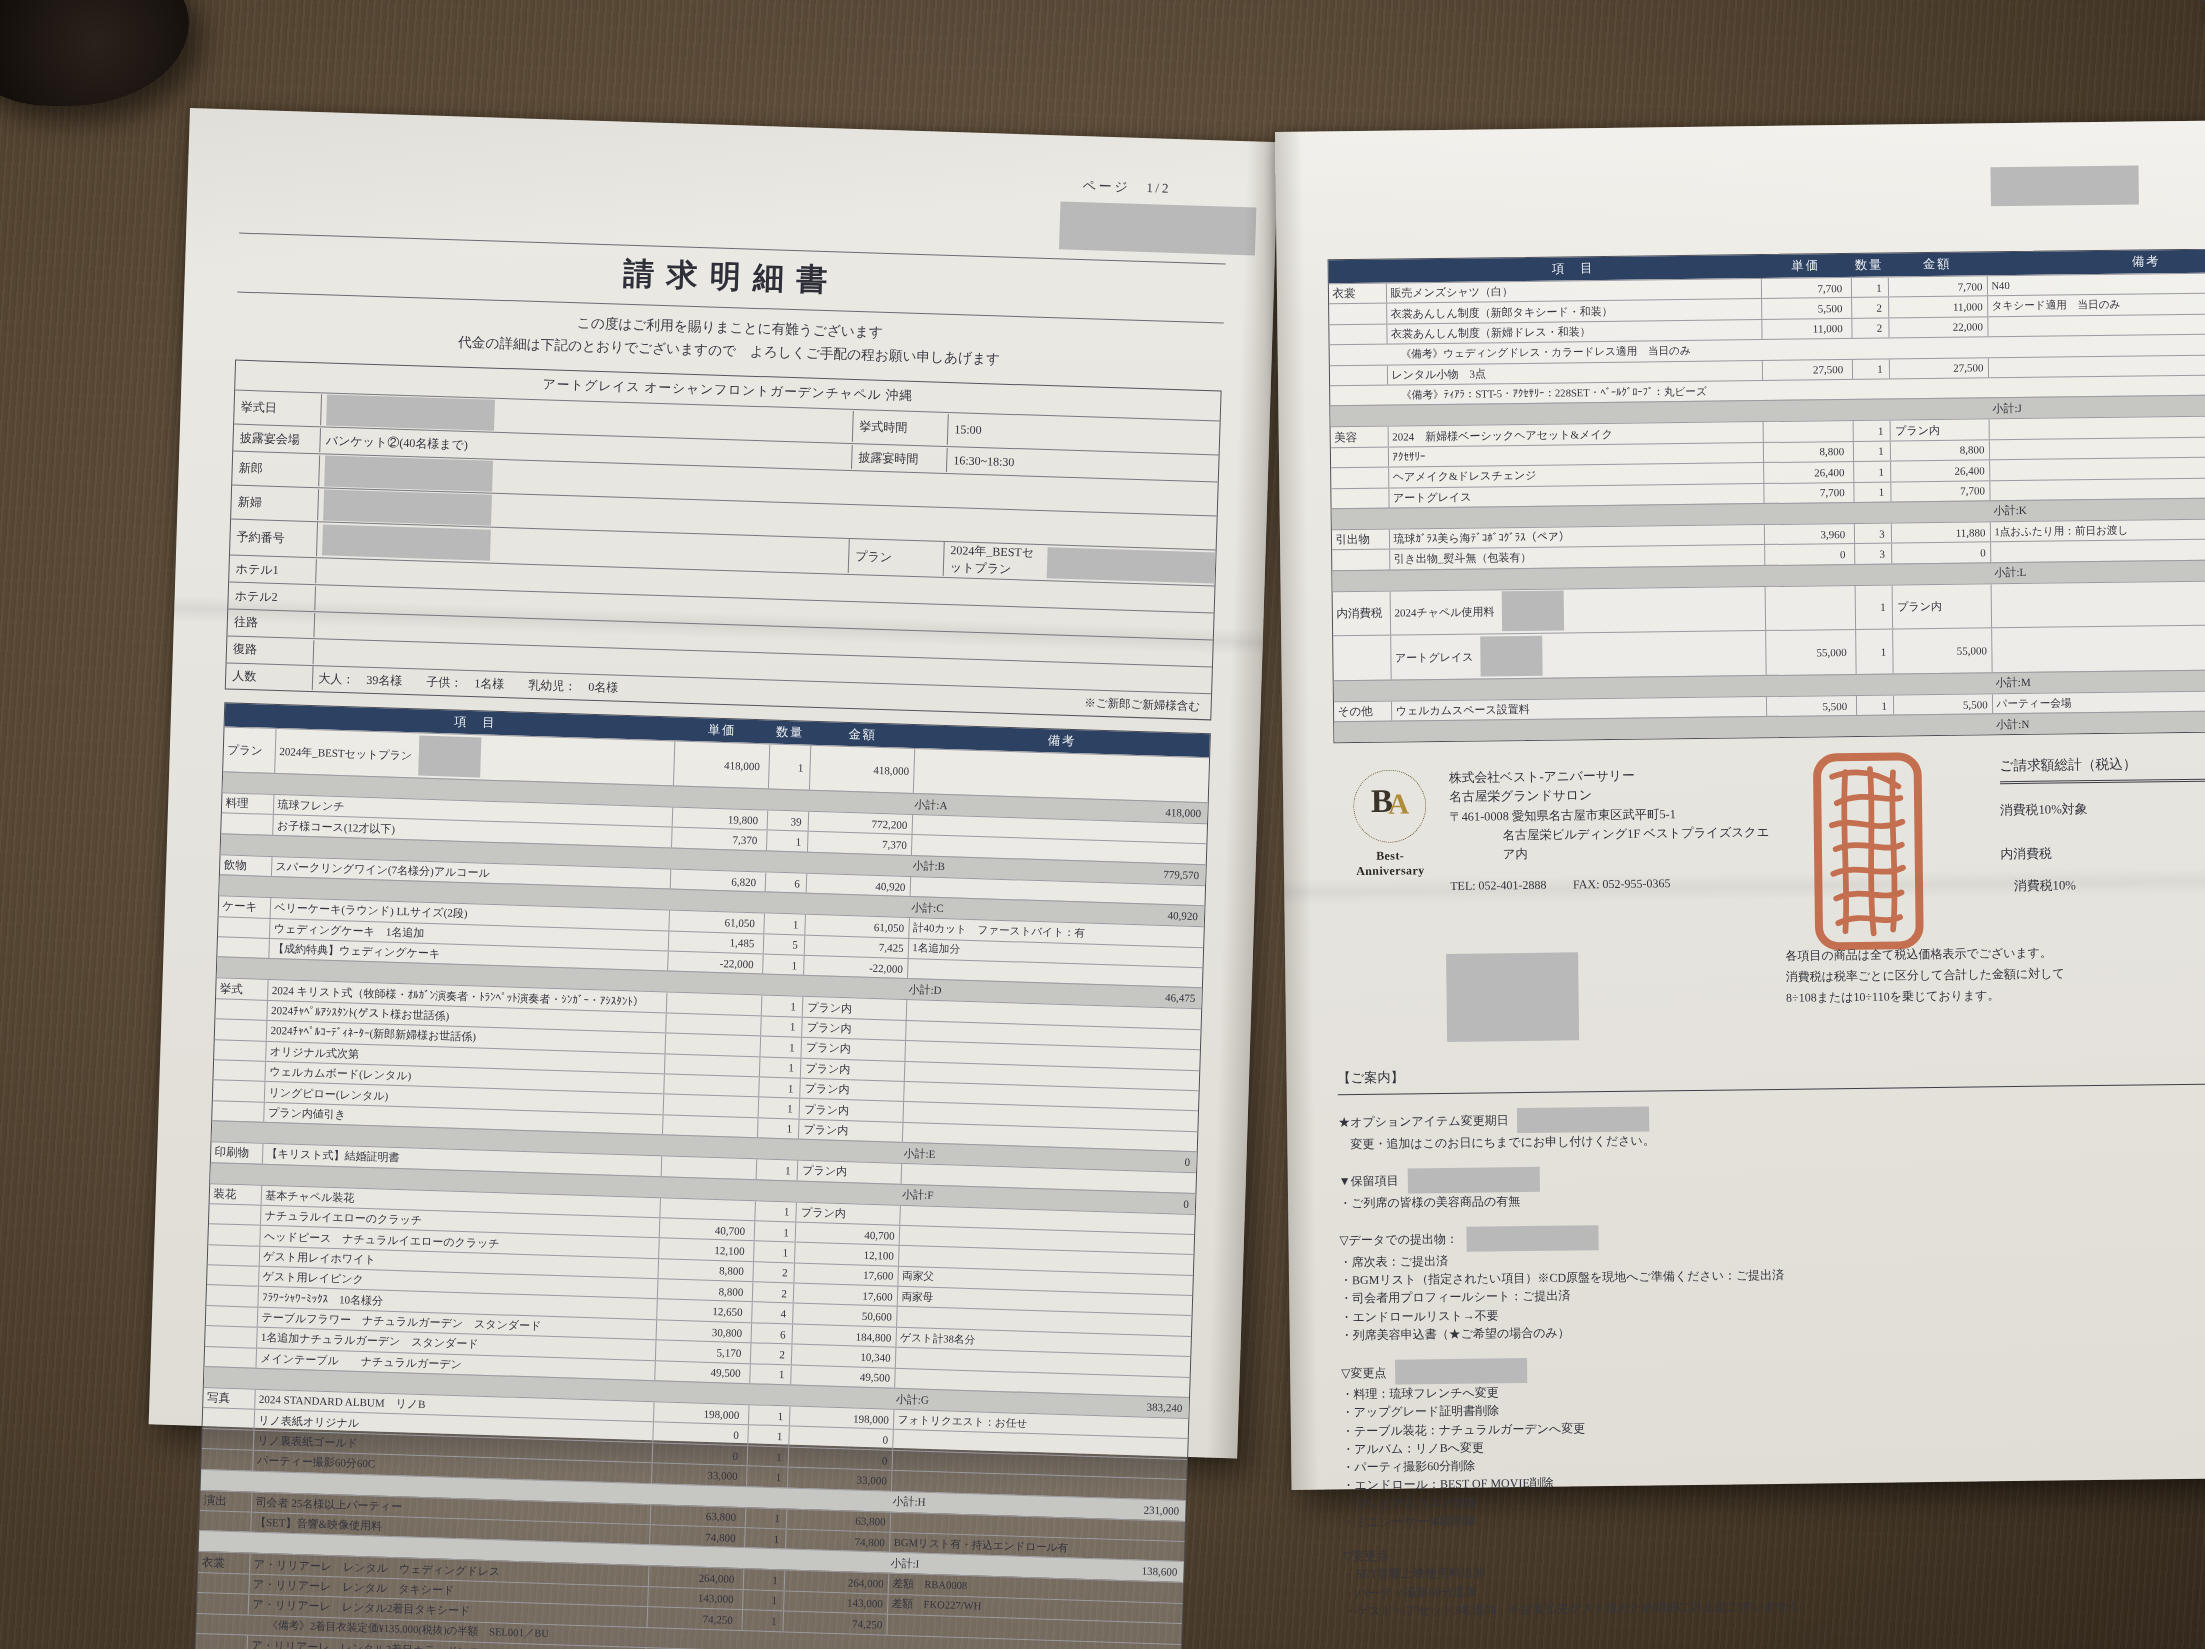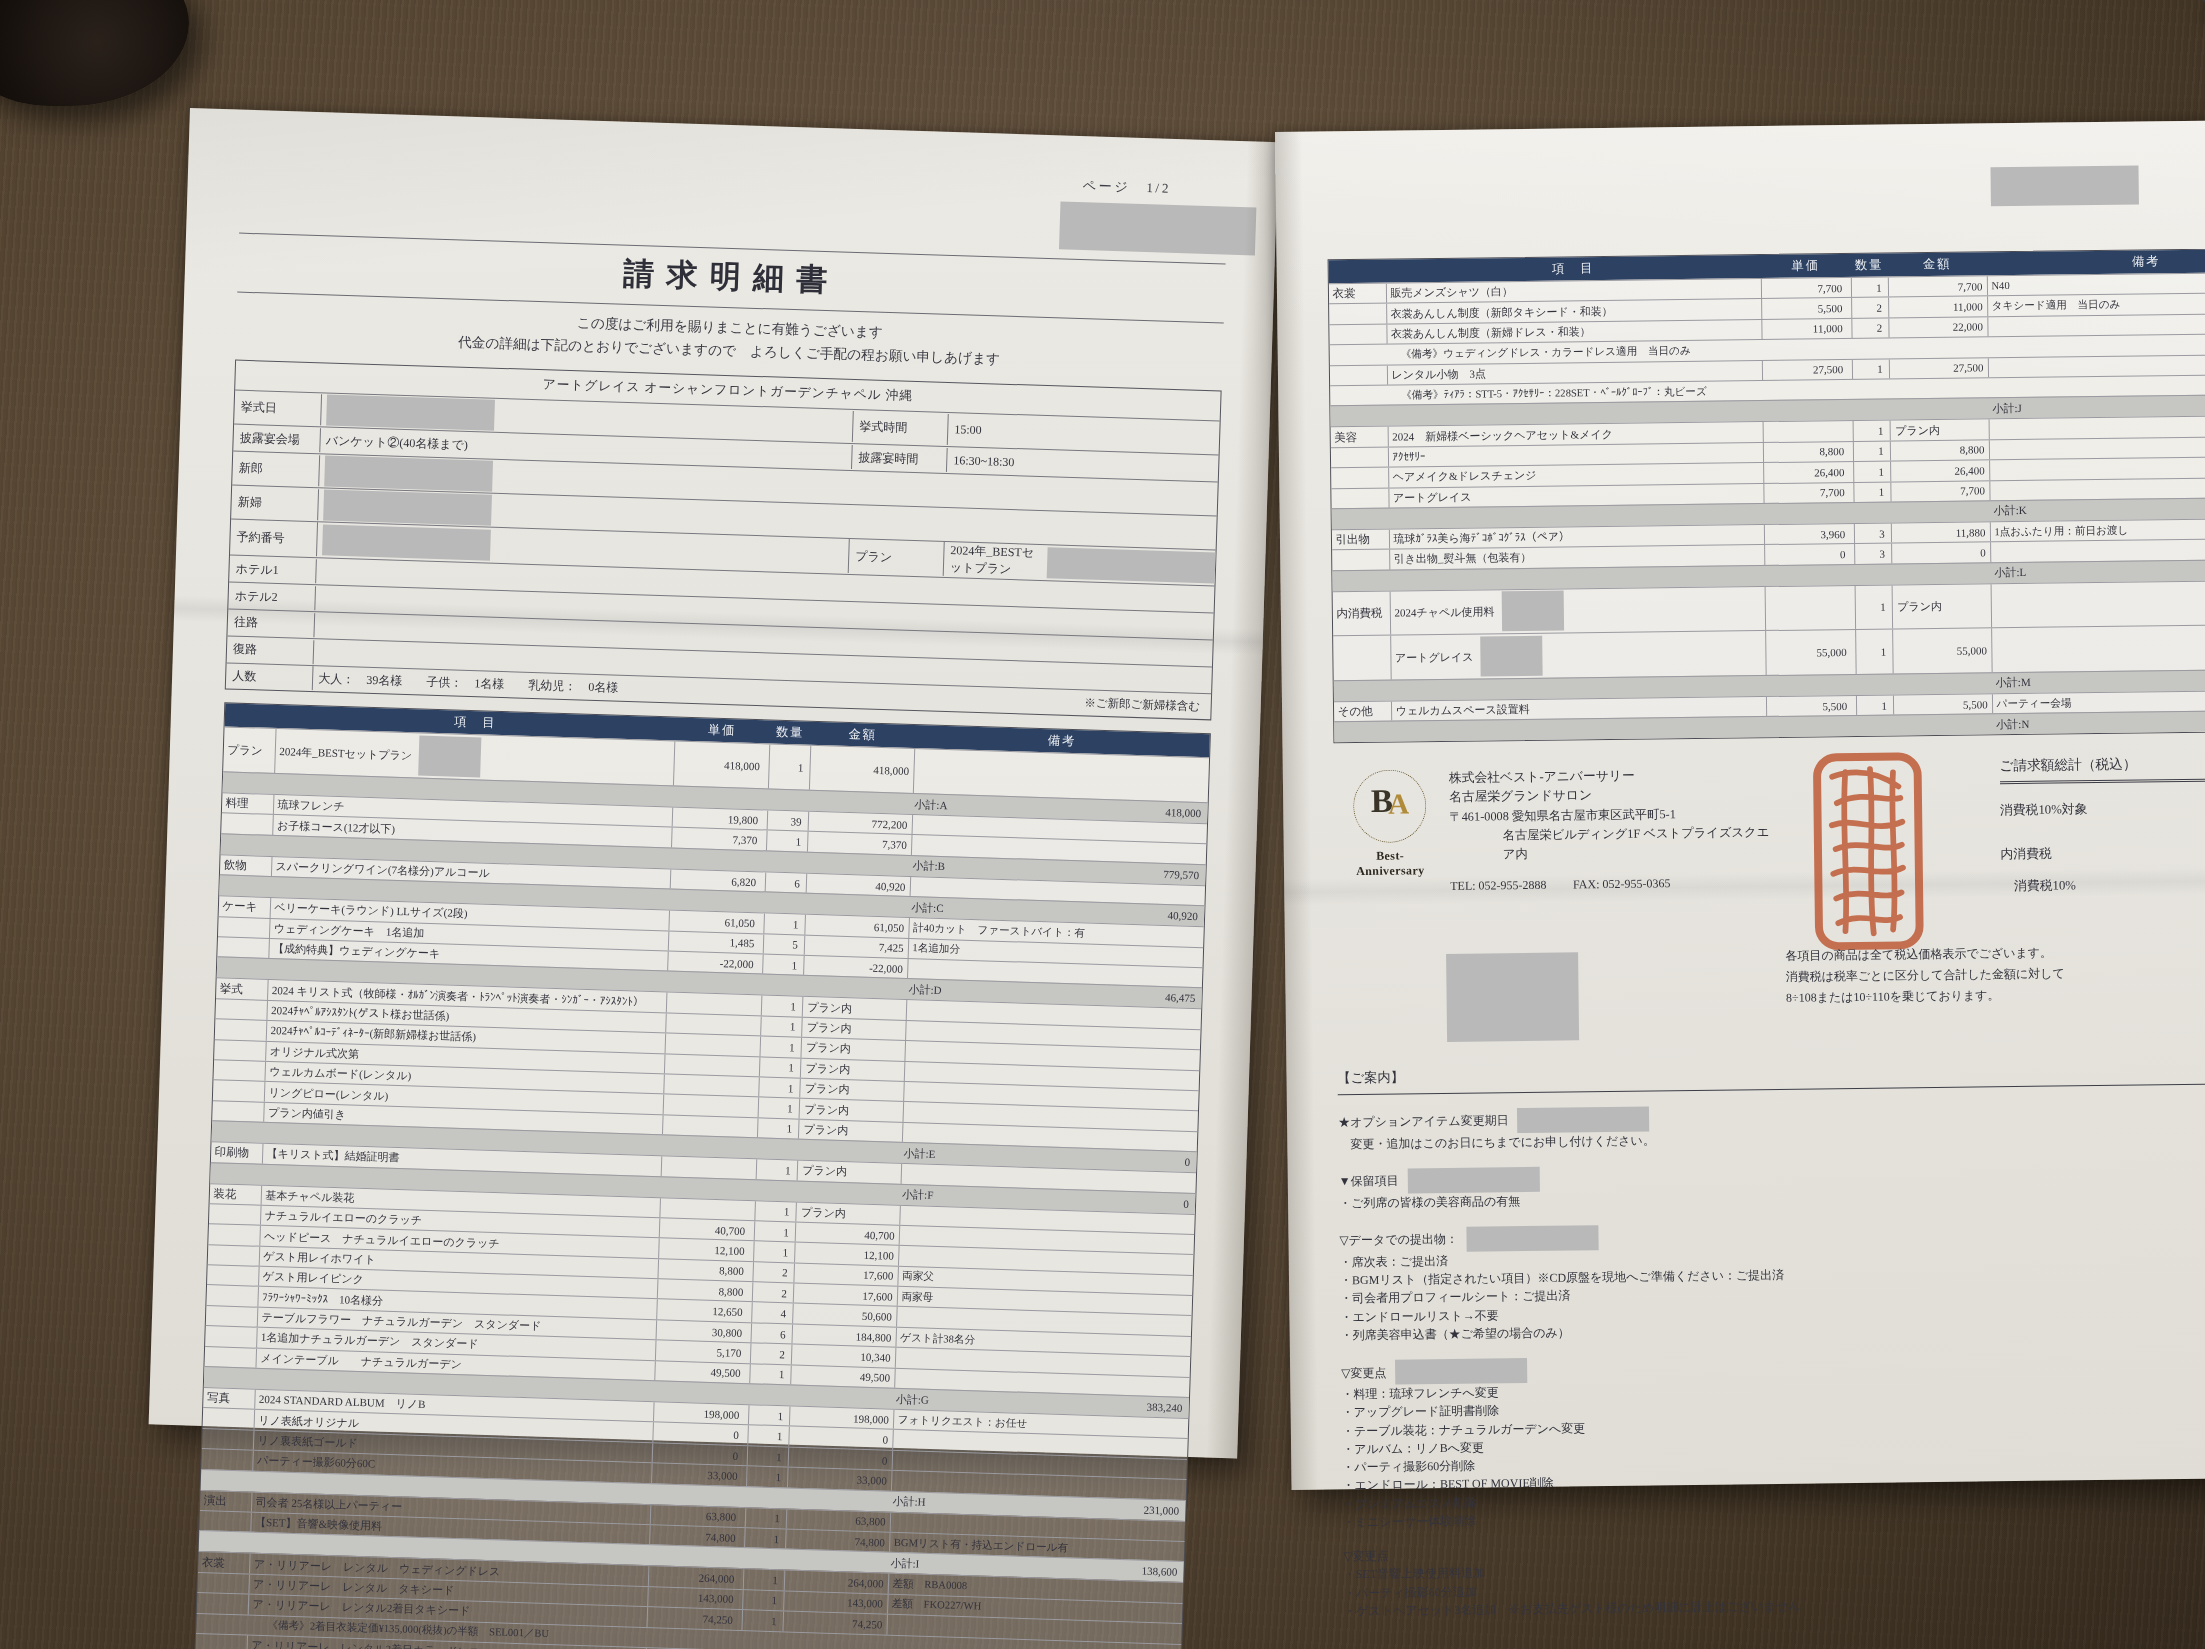--- a/index.html
+++ b/index.html
@@ -754,21 +754,21 @@
             <span class="logo-a">A</span>
           </div>
           <div class="logo-text">Best-Anniversary</div>
         </div>
         <div class="c-lines">
           <div>株式会社ベスト-アニバーサリー</div>
           <div>名古屋栄グランドサロン</div>
           <div class="cl2">〒461-0008 愛知県名古屋市東区武平町5-1</div>
           <div class="cl2" style="padding-left:53px;">名古屋栄ビルディング1F ベストプライズスクエア内</div>
           <div class="c-tel">
-            <span>TEL: 052-955-2888</span>
+            <span>TEL: 052-401-2888</span>
             <span>FAX: 052-955-0365</span>
           </div>
         </div>
       </div>
       <div class="redact addr-redact"></div>
 
       <div class="stamp">
         <svg width="115" height="203" viewBox="0 0 130 230">
           <g fill="none" stroke="#bc5530" stroke-opacity="0.82" stroke-linecap="round">
             <rect x="8" y="8" width="114" height="214" rx="22" stroke-width="9"></rect>

